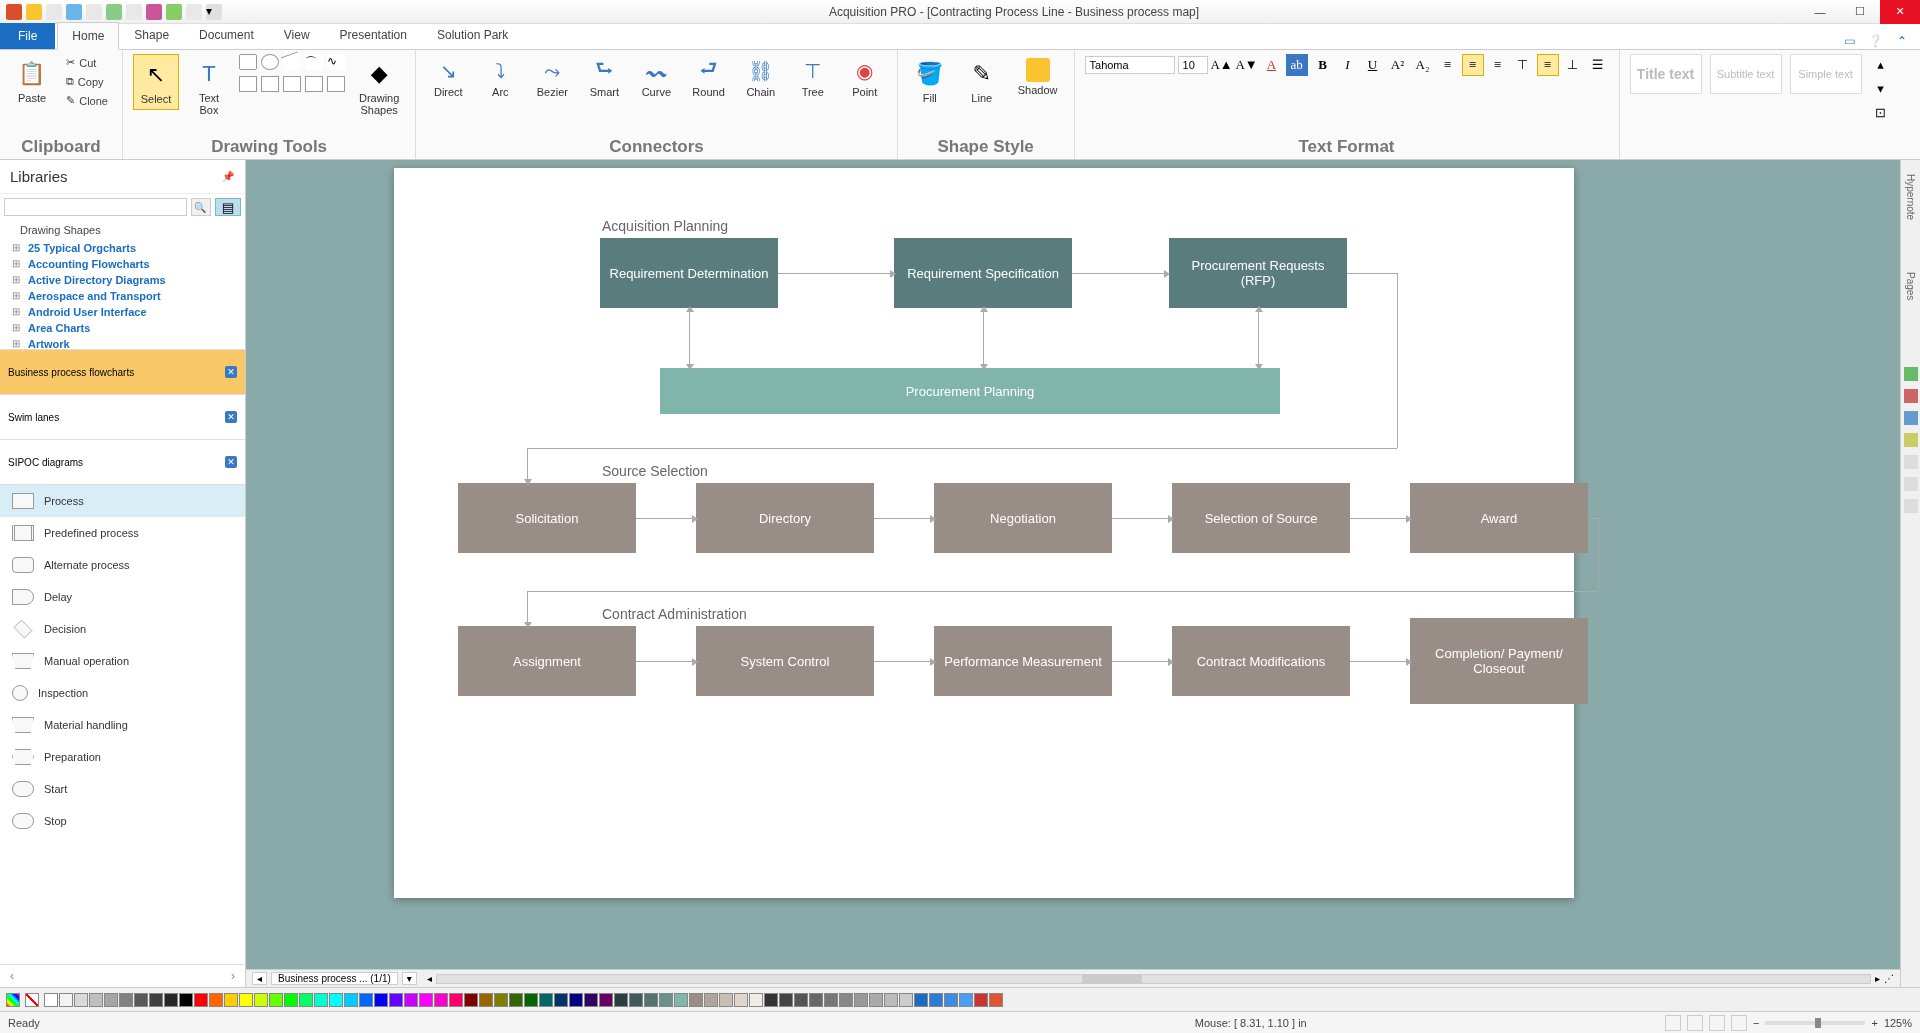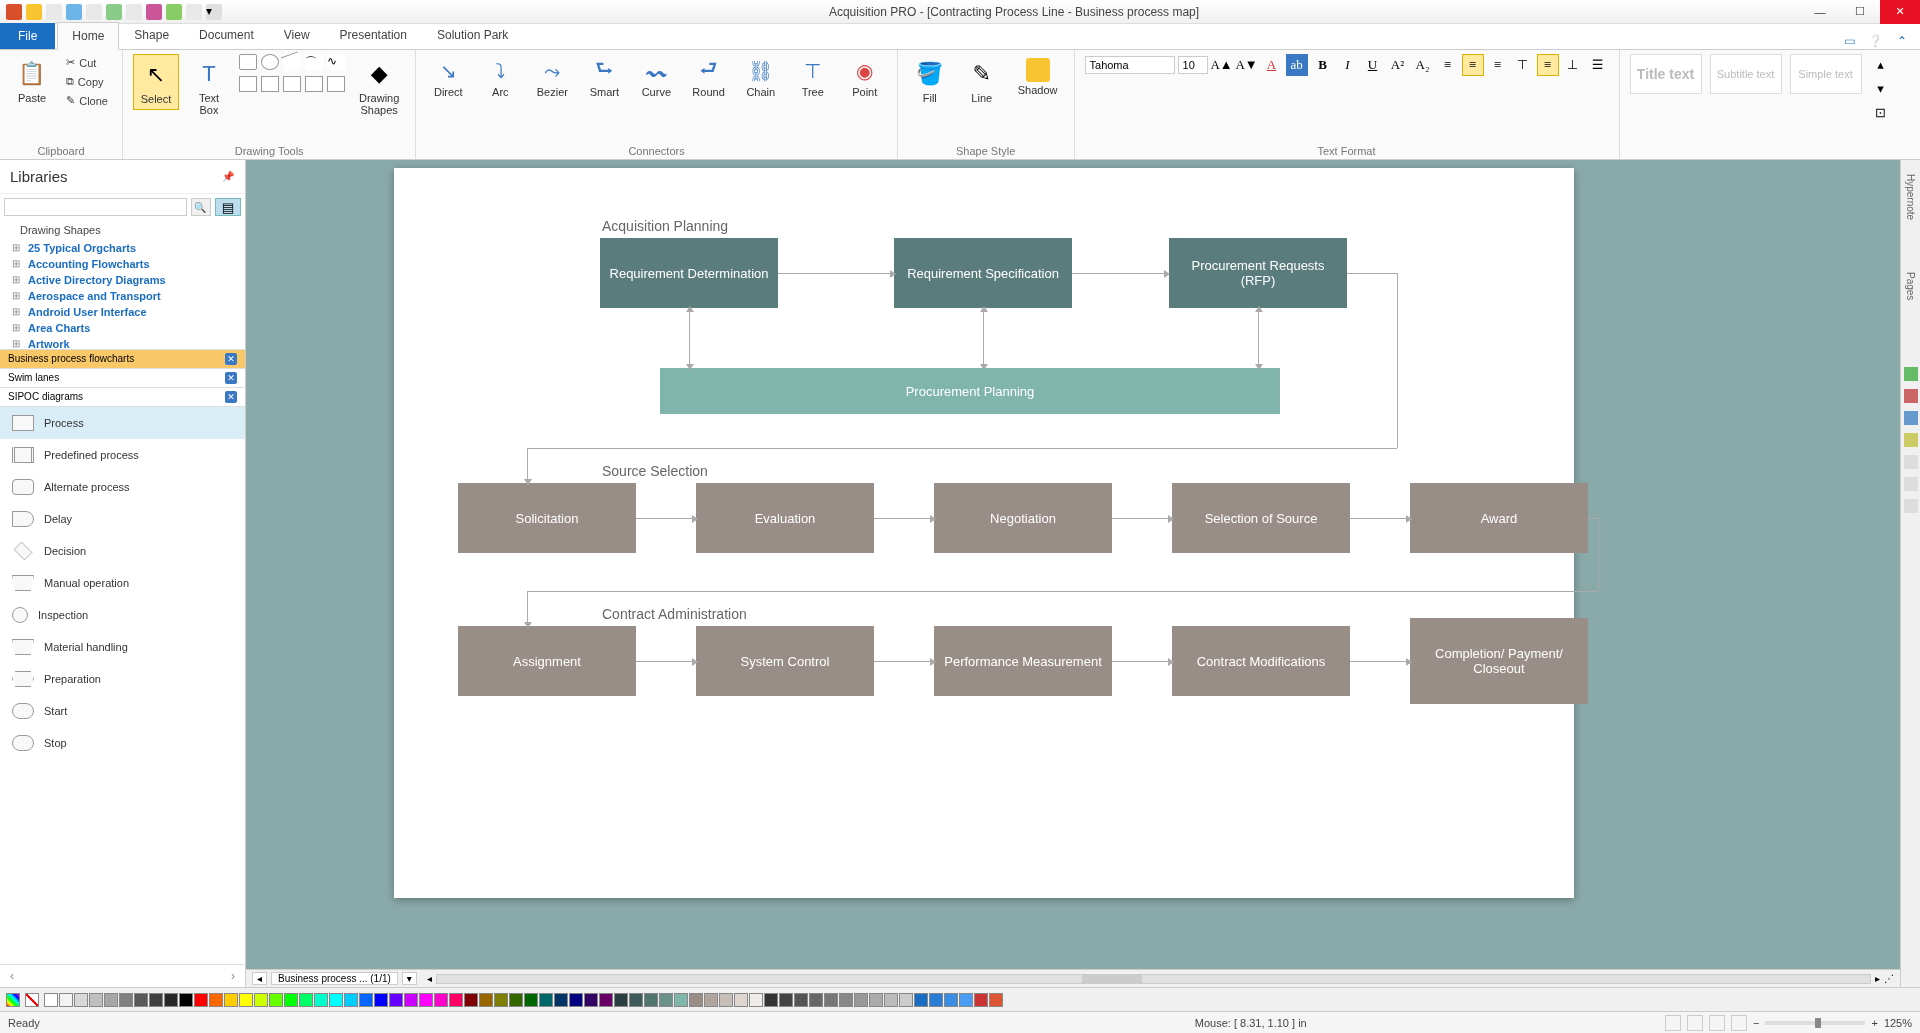--- a/index.html
+++ b/index.html
@@ -19,21 +19,21 @@
 .filetab { background: #1a6dc3; color: #fff; padding: 6px 18px; font-size: 12px; margin-right: 2px; }
 .tab { padding: 6px 14px; font-size: 12px; color: #444; border: 1px solid transparent; }
 .tab.active { background: #fafafa; border: 1px solid #ccc; border-bottom: 1px solid #fafafa; margin-bottom: -1px; }
 .tabbar-right { margin-left: auto; display: flex; gap: 10px; padding-right: 10px; align-items: center; }
 .help-icon, .chevron-icon { width: 16px; height: 16px; color: #1a6dc3; display: flex; align-items: center; justify-content: center; }
 
 
 .ribbon { height: 110px; background: #fafafa; border-bottom: 1px solid #ccc; display: flex; position: relative; }
 .rgroup { border-right: 1px solid #ddd; padding: 4px 10px 2px; display: flex; flex-direction: column; justify-content: space-between; }
 .rgroup-body { display: flex; gap: 8px; align-items: flex-start; }
-.rgroup-label { text-align: center; font-size: 11px; color: #777; padding-top: 2px; }
+.rgroup-label { text-align: center; font-size: 17px; color: #777; padding-top: 2px; font-weight: bold; }
 .bigbtn { display: flex; flex-direction: column; align-items: center; gap: 2px; padding: 4px 6px; min-width: 44px; cursor: default; }
 .bigbtn.selected { background: #ffeaa0; border: 1px solid #e0b000; }
 .bigicon { width: 32px; height: 32px; display: flex; align-items: center; justify-content: center; font-size: 22px; }
 .smlbl { font-size: 11px; color: #333; text-align: center; }
 .smalllist { display: flex; flex-direction: column; gap: 2px; }
 .smallbtn { display: flex; align-items: center; gap: 4px; font-size: 11px; color: #444; padding: 2px 4px; }
 .shape-row { display: flex; gap: 4px; margin-bottom: 4px; }
 .shape-ic { width: 18px; height: 16px; border: 1px solid #999; background: #fff; }
 .conn-ic { width: 26px; height: 26px; display: flex; align-items: center; justify-content: center; font-size: 20px; color: #3b78c4; }
 .font-row { display: flex; gap: 3px; align-items: center; margin-bottom: 4px; }
@@ -48,21 +48,21 @@
 .sb-title { padding: 8px 10px; font-size: 15px; color: #333; border-bottom: 1px solid #eee; display: flex; align-items: center; justify-content: space-between; }
 .sb-search { padding: 4px; display: flex; gap: 4px; }
 .sb-search input { flex: 1; border: 1px solid #ccc; padding: 2px 4px; font-size: 11px; }
 .sb-search-btn { width: 20px; border: 1px solid #ccc; background: #f0f0f0; font-size: 10px; }
 .sb-view-btn { width: 26px; border: 1px solid #7bb; background: #bde; }
 .tree-hdr { padding: 4px 20px; font-size: 11px; color: #444; }
 .tree { overflow-y: auto; max-height: 130px; border-bottom: 1px solid #ddd; position: relative; }
 .tree-item { padding: 2px 8px 2px 28px; font-size: 11px; color: #1a6dc3; font-weight: bold; position: relative; }
 .tree-item::before { content: "⊞"; position: absolute; left: 12px; color: #888; font-weight: normal; font-size: 10px; }
 .libtabs { }
-.libtab { padding: 3px 8px; font-size: 10px; border-bottom: 1px solid #ddd; display: flex; justify-content: space-between; align-items: flex-start; }
+.libtab { padding: 16px 8px; font-size: 10px; border-bottom: 1px solid #ddd; display: flex; justify-content: space-between; align-items: flex-end; }
 .libtab.active { background: #f9c868; }
 .libtab-close { width: 12px; height: 12px; background: #3b78c4; color: #fff; font-size: 9px; display: flex; align-items: center; justify-content: center; border-radius: 2px; }
 .shapelist { flex: 1; overflow-y: auto; }
 .shape-item { display: flex; align-items: center; gap: 10px; padding: 8px 12px; font-size: 11px; color: #333; }
 .shape-item.selected { background: #d9edf7; }
 .shape-thumb { width: 22px; height: 16px; border: 1px solid #999; background: #f8f8f8; }
 .sb-nav { display: flex; justify-content: space-between; padding: 4px 10px; border-top: 1px solid #ddd; color: #888; }
 
 
 .canvas-wrap { flex: 1; background: #8aa9a9; position: relative; overflow: hidden; }
@@ -414,21 +414,21 @@
       <div class="arrow av da" style="left:589px;top:140px;height:56px"></div>
       <div class="arrow av ua" style="left:589px;top:144px;height:1px"></div>
       <div class="arrow av da" style="left:864px;top:140px;height:56px"></div>
       <div class="arrow av ua" style="left:864px;top:144px;height:1px"></div>
 
       <div class="arrow av" style="left:1000px;top:105px;height:1px;width:0"></div>
       <div class="arrow ah" style="left:953px;top:105px;width:47px"></div>
 
       <div class="section-lbl" style="left:208px;top:295px">Source Selection</div>
       <div class="box b3" style="left:64px;top:315px;width:178px;height:70px">Solicitation</div>
-      <div class="box b3" style="left:302px;top:315px;width:178px;height:70px">Evaluation</div>
+      <div class="box b3" style="left:302px;top:315px;width:178px;height:70px">Directory</div>
       <div class="box b3" style="left:540px;top:315px;width:178px;height:70px">Negotiation</div>
       <div class="box b3" style="left:778px;top:315px;width:178px;height:70px">Selection of Source</div>
       <div class="box b3" style="left:1016px;top:315px;width:178px;height:70px">Award</div>
       <div class="arrow ah ra" style="left:242px;top:350px;width:56px"></div>
       <div class="arrow ah ra" style="left:480px;top:350px;width:56px"></div>
       <div class="arrow ah ra" style="left:718px;top:350px;width:56px"></div>
       <div class="arrow ah ra" style="left:956px;top:350px;width:56px"></div>
 
       <div class="arrow ah" style="left:953px;top:105px;width:50px"></div>
       <div class="arrow av" style="left:1003px;top:105px;height:175px"></div>

